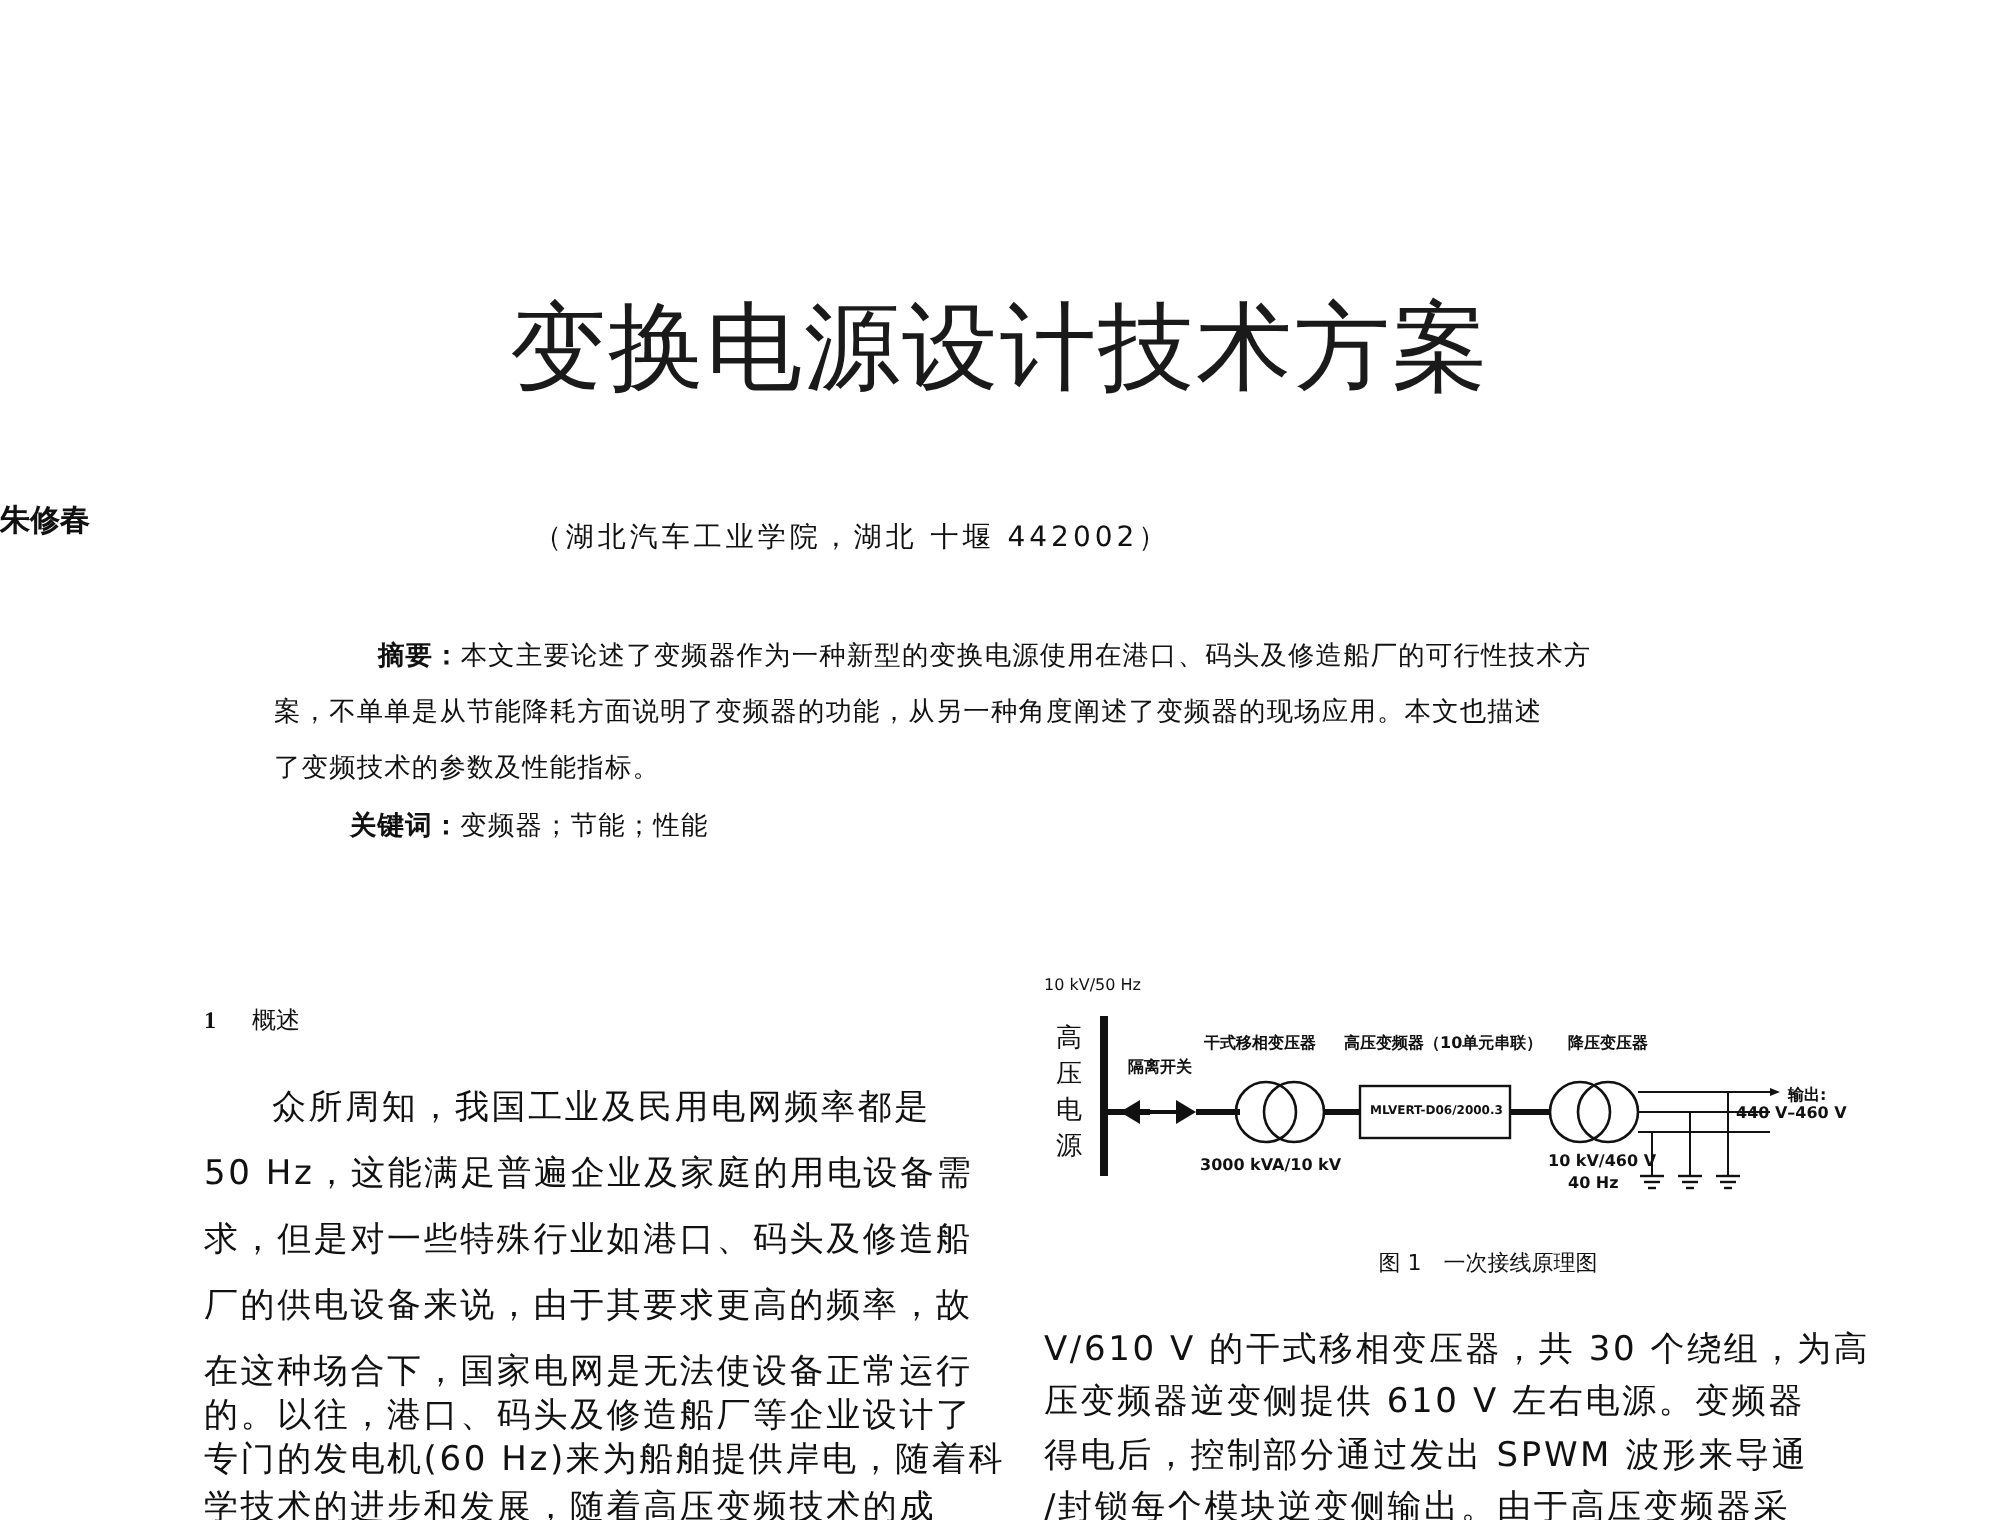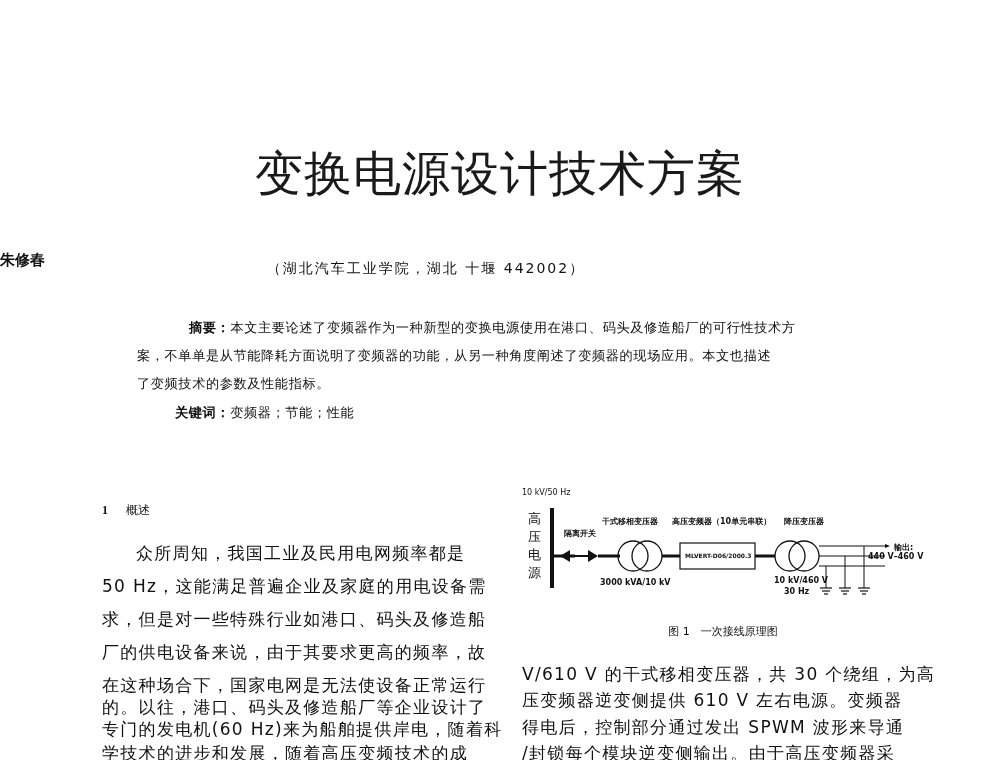--- a/index.html
+++ b/index.html
@@ -95,22 +95,22 @@
   <span class="fig-txt" style="left:8px; top:40px; font-size:13px; font-weight:normal;">压</span>
   <span class="fig-txt" style="left:8px; top:58px; font-size:13px; font-weight:normal;">电</span>
   <span class="fig-txt" style="left:8px; top:76px; font-size:13px; font-weight:normal;">源</span>
   <span class="fig-txt" style="left:44px; top:40px;">隔离开关</span>
   <span class="fig-txt" style="left:82px; top:28px;">干式移相变压器</span>
   <span class="fig-txt" style="left:80px; top:90px;">3000 kVA/10 kV</span>
   <span class="fig-txt" style="left:152px; top:28px;">高压变频器（10单元串联）</span>
   <span class="fig-txt" style="left:165px; top:64px; font-size:6px;">MLVERT-D06/2000.3</span>
   <span class="fig-txt" style="left:264px; top:28px;">降压变压器</span>
   <span class="fig-txt" style="left:254px; top:88px;">10 kV/460 V</span>
-  <span class="fig-txt" style="left:264px; top:99px;">30 Hz</span>
+  <span class="fig-txt" style="left:264px; top:99px;">40 Hz</span>
   <span class="fig-txt" style="left:374px; top:54px;">输出:</span>
   <span class="fig-txt" style="left:348px; top:64px;">440 V–460 V</span>
 </div>
-<div id="fig-caption" class="abs" style="left:523px; width:400px; text-align:center;">图 1　一次接线原理图</div>
+<div id="fig-caption" class="abs" style="left:544px; width:400px; text-align:center;">图 1　一次接线原理图</div>
 
 <div class="abs body-line" style="left:522px; top:663px;">V/610 V 的干式移相变压器，共 30 个绕组，为高</div>
 <div class="abs body-line" style="left:522px; top:689px;">压变频器逆变侧提供 610 V 左右电源。变频器</div>
 <div class="abs body-line" style="left:522px; top:716px;">得电后，控制部分通过发出 SPWM 波形来导通</div>
 <div class="abs body-line" style="left:522px; top:742px;">/封锁每个模块逆变侧输出。由于高压变频器采</div>
 
 </body></html>

